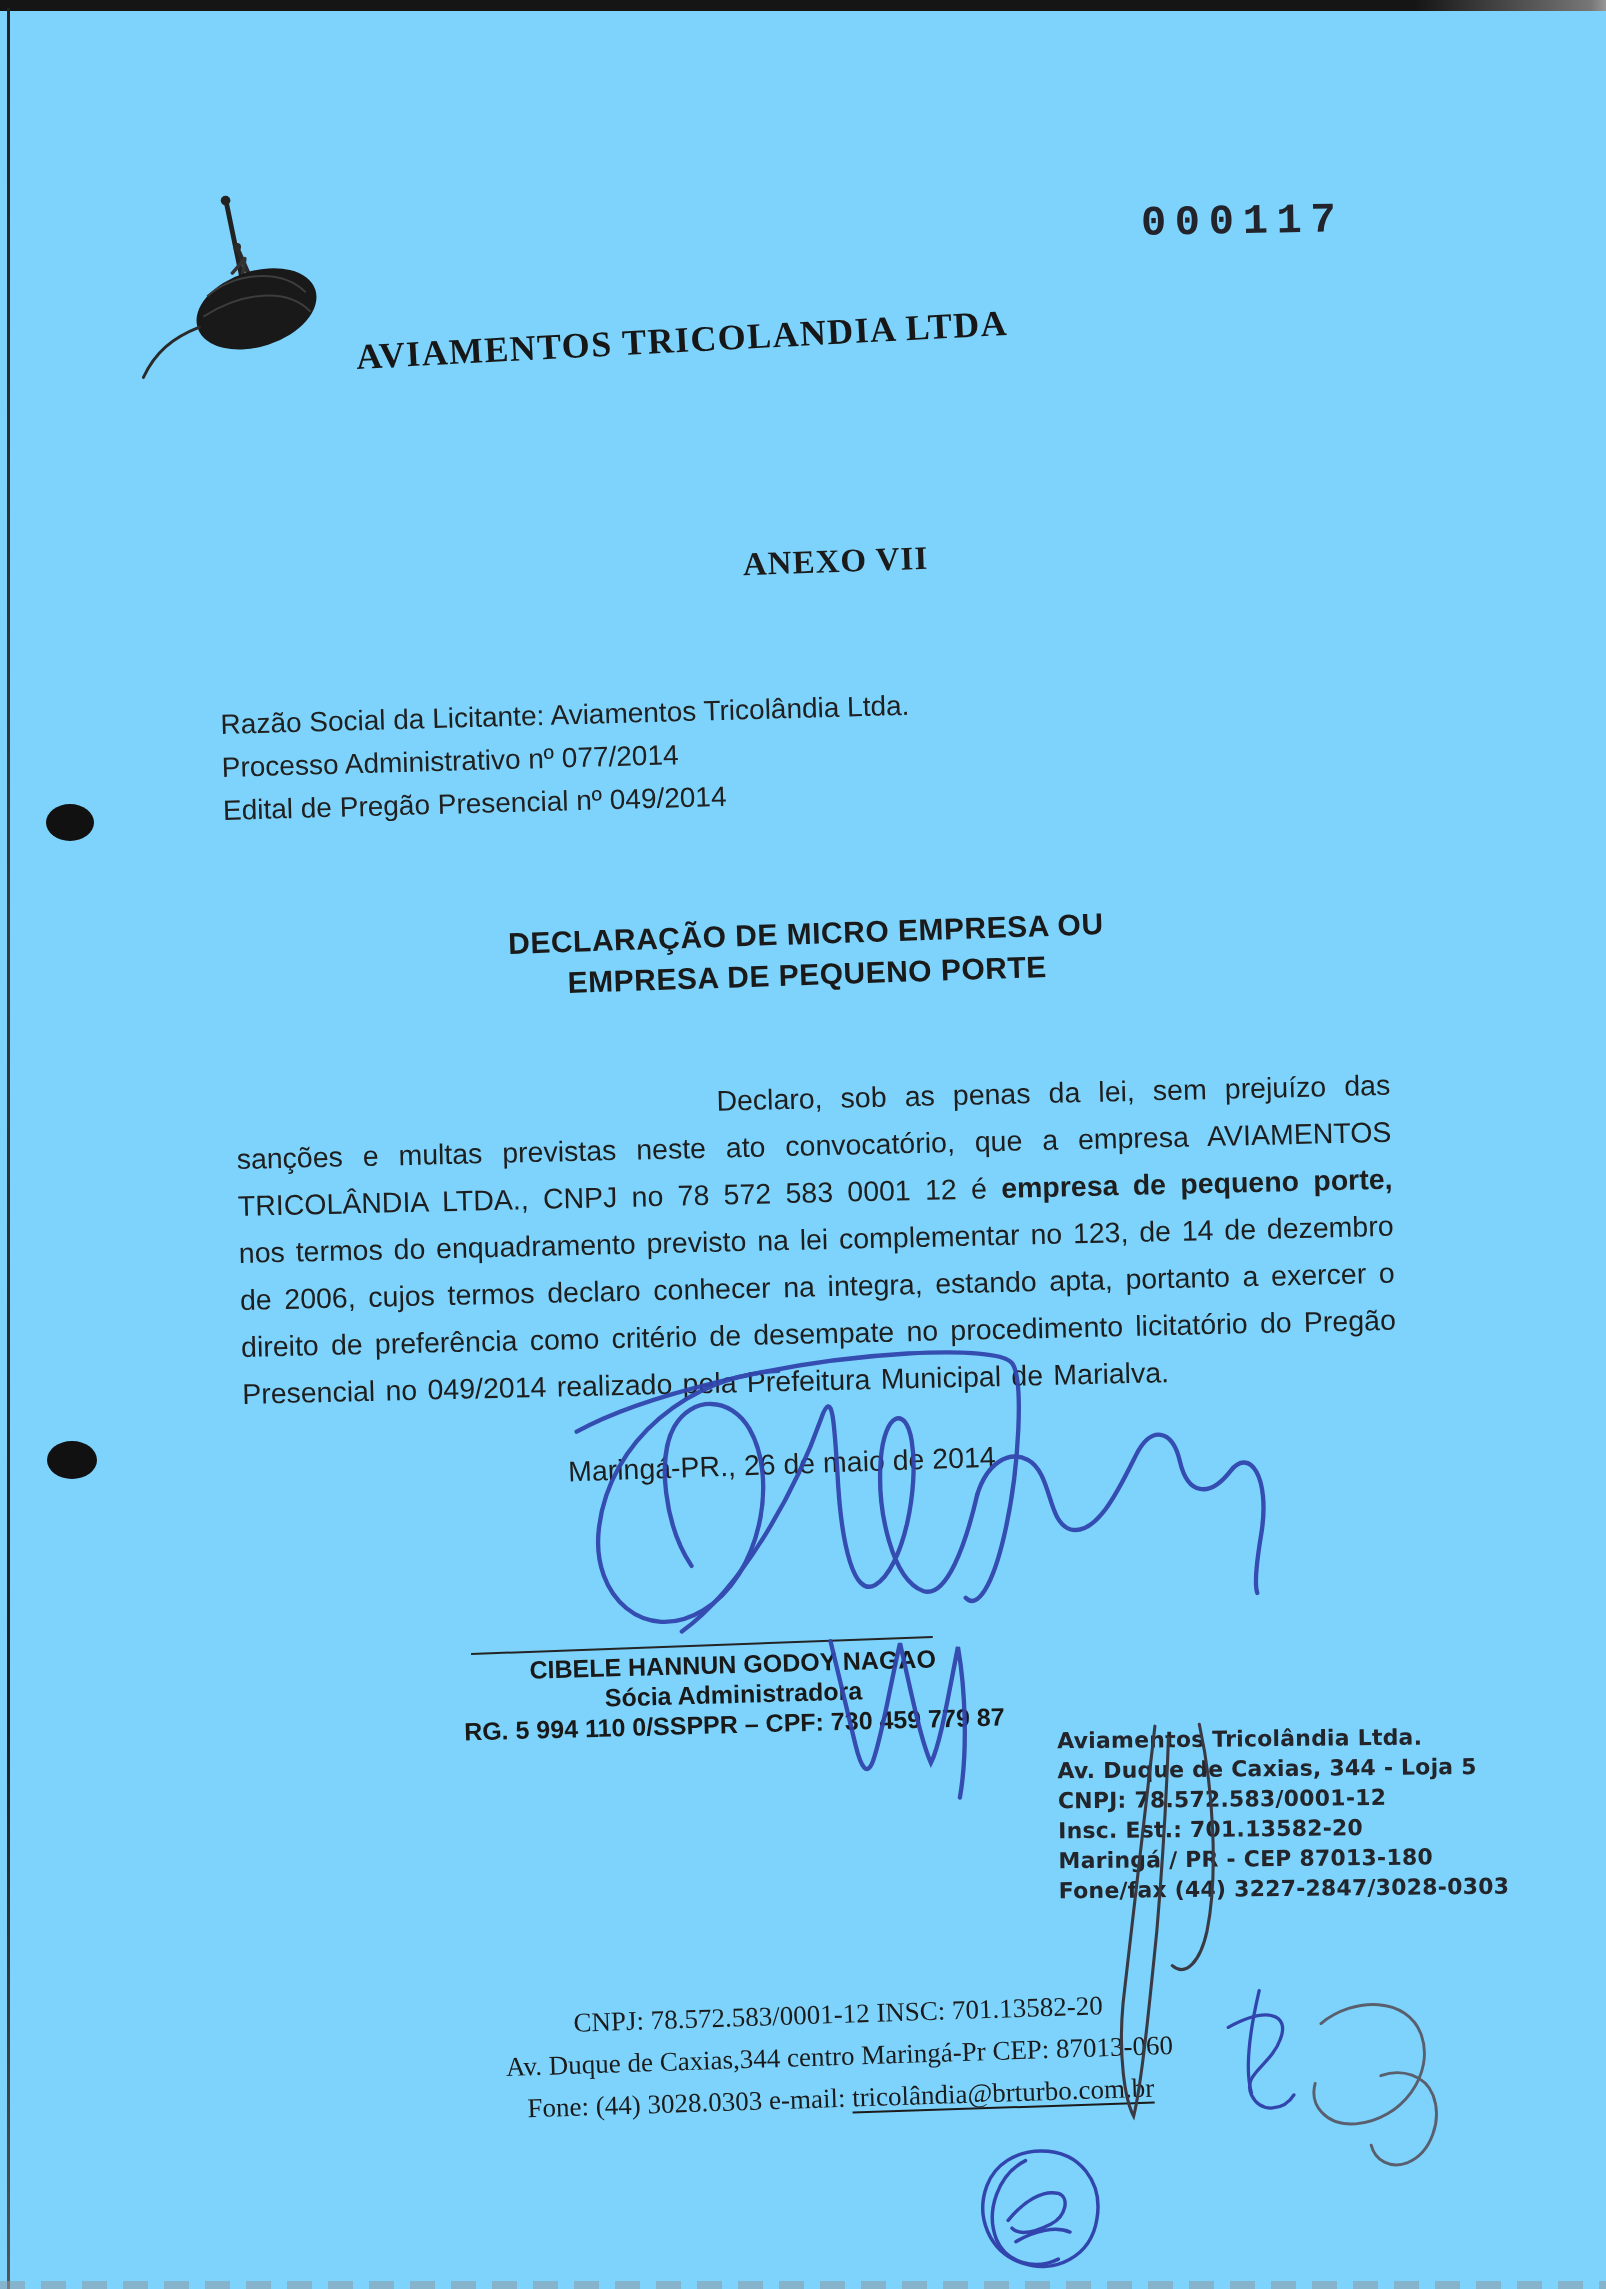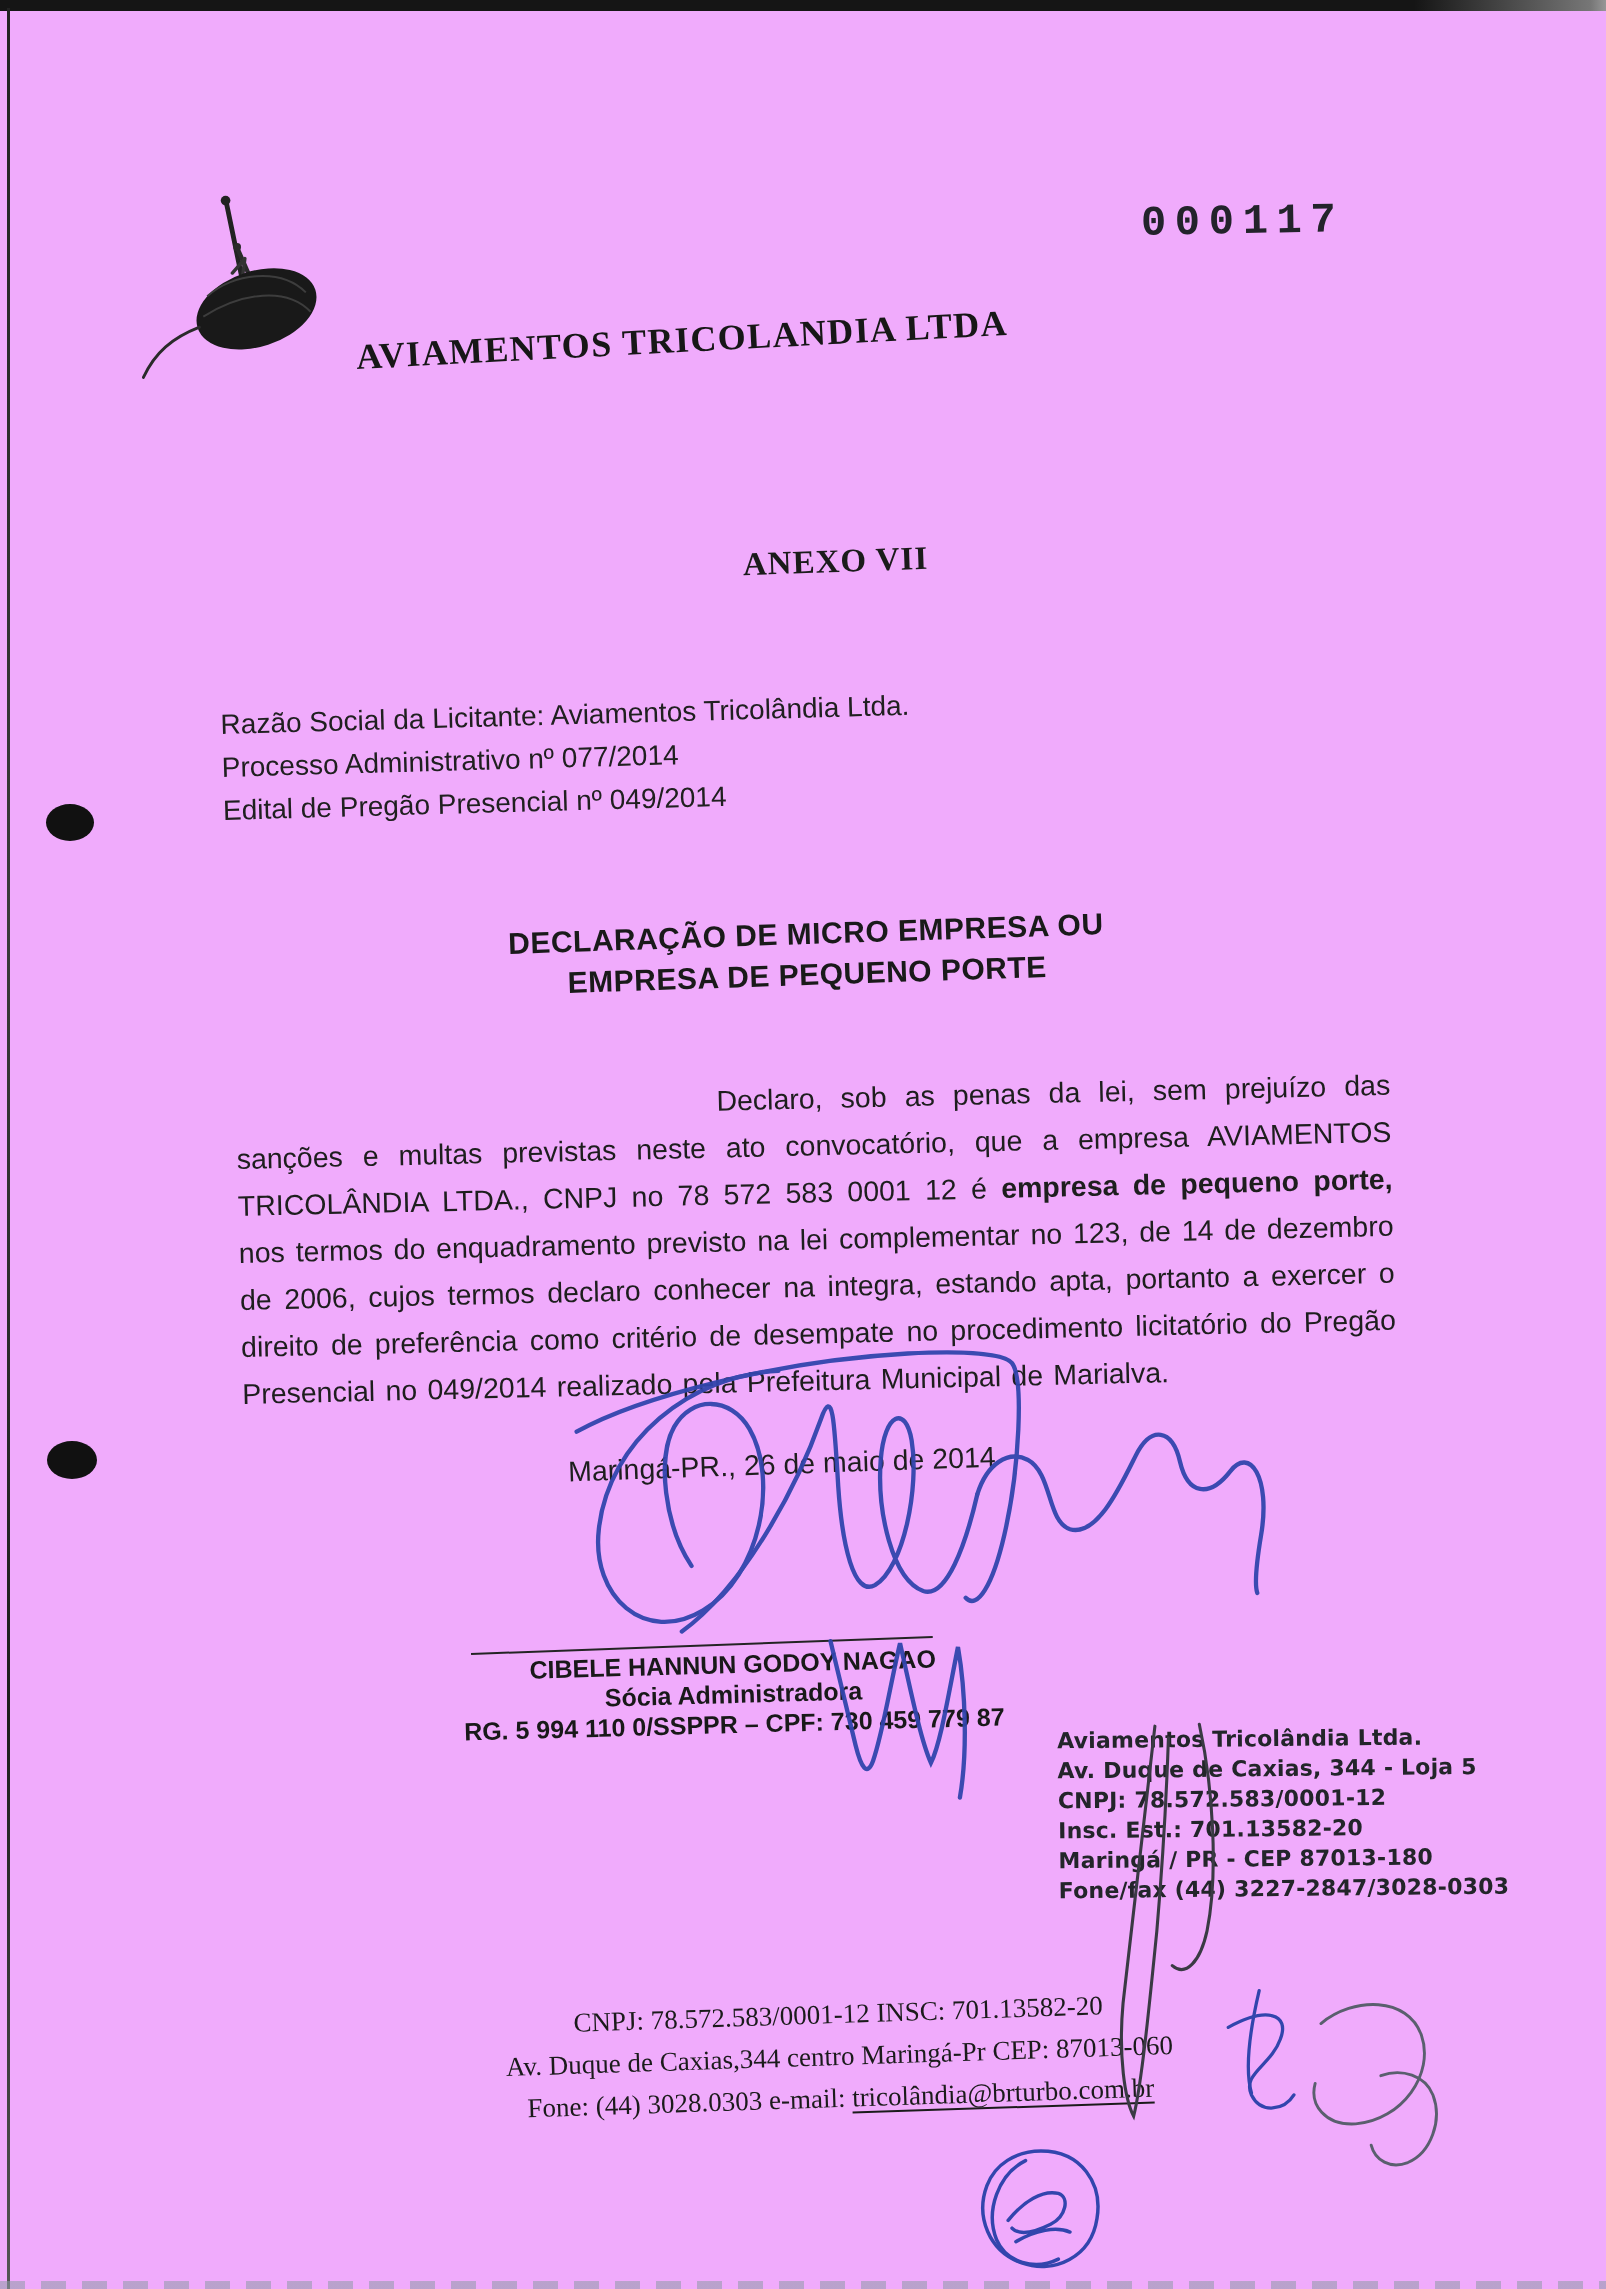--- a/index.html
+++ b/index.html
@@ -1,19 +1,19 @@
 <!DOCTYPE html>
 <html><head>
 <meta charset="utf-8">
 <style>
   html,body{margin:0;padding:0;background:#e8e8e8;}
   .page{
     position:relative;
     width:1607px;height:2289px;
-    background:#f0abfc;
+    background:#7dd3fc;
     overflow:hidden;
     font-family:"Liberation Sans", sans-serif;
     color:#1c1c1c;
   }
   
   .edge-top{position:absolute;left:0;top:0;width:1607px;height:10.6px;
     background:linear-gradient(90deg,#151515 0%,#151515 88%,#777 99%,#999 100%);}
   .edge-left{position:absolute;left:6.8px;top:7.7px;width:2.9px;height:2282px;
     background:linear-gradient(180deg,#222 0%,#3a3a3a 40%,#1d1d1d 75%,#555 100%);}
   .edge-bottom{position:absolute;left:0;bottom:0;width:1607px;height:7.7px;opacity:.55;

